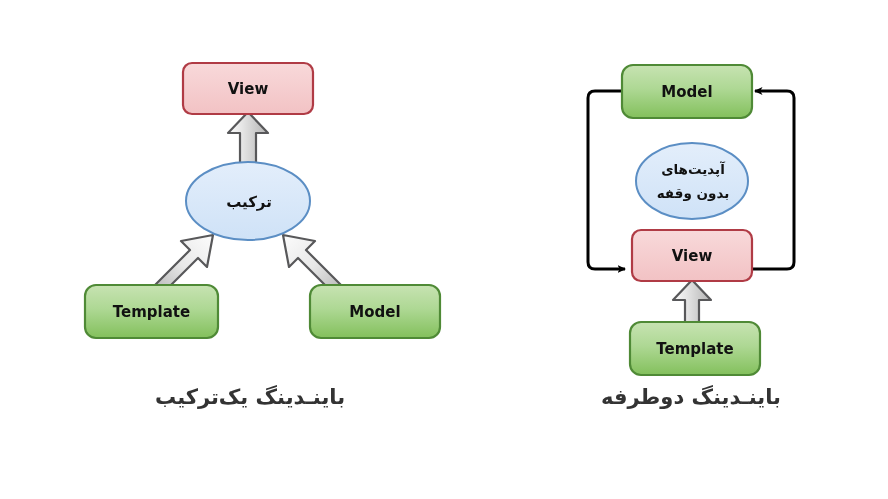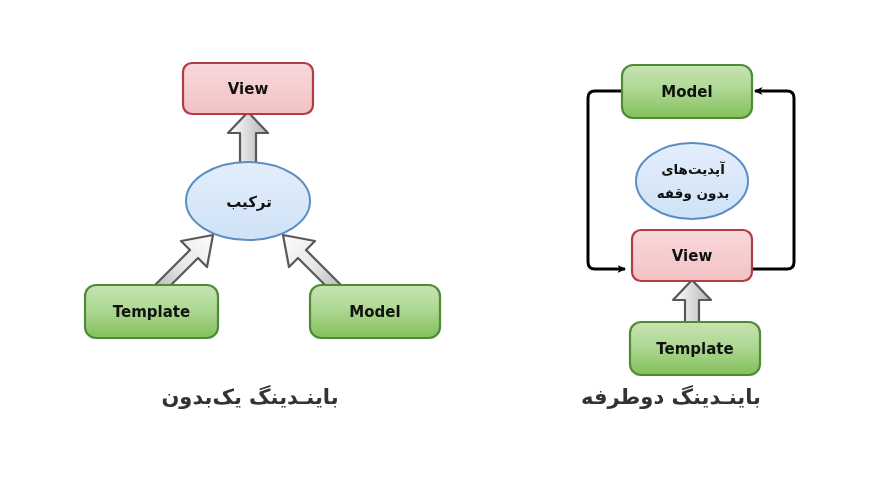--- a/index.html
+++ b/index.html
@@ -133,17 +133,17 @@
       <rect x="632" y="230" width="120" height="51" rx="9" ry="9" fill="url(#pinkGrad)" stroke="#b03b45" stroke-width="2.2"></rect>
       <text class="boxlabel" x="692" y="256.5">View</text>
     </g>
 
     <g>
       <rect x="630" y="322" width="130" height="53" rx="11" ry="11" fill="url(#greenGrad)" stroke="#4f8a36" stroke-width="2.2"></rect>
       <text class="boxlabel" x="695" y="349.5">Template</text>
     </g>
   </svg>
 
-  <div class="caption" style="left:90px;top:385px;width:320px;">باینـدینگ یک‌بدون</div>
+  <div class="caption" style="left:90px;top:385px;width:320px;">باینـدینگ یک‌ترکیب</div>
 
-  <div class="caption" style="left:511px;top:385px;width:320px;text-align:center;">باینـدینگ دوطرفه</div>
+  <div class="caption" style="left:531px;top:385px;width:320px;text-align:center;">باینـدینگ دوطرفه</div>
 
 </div>
 
 </body></html>

